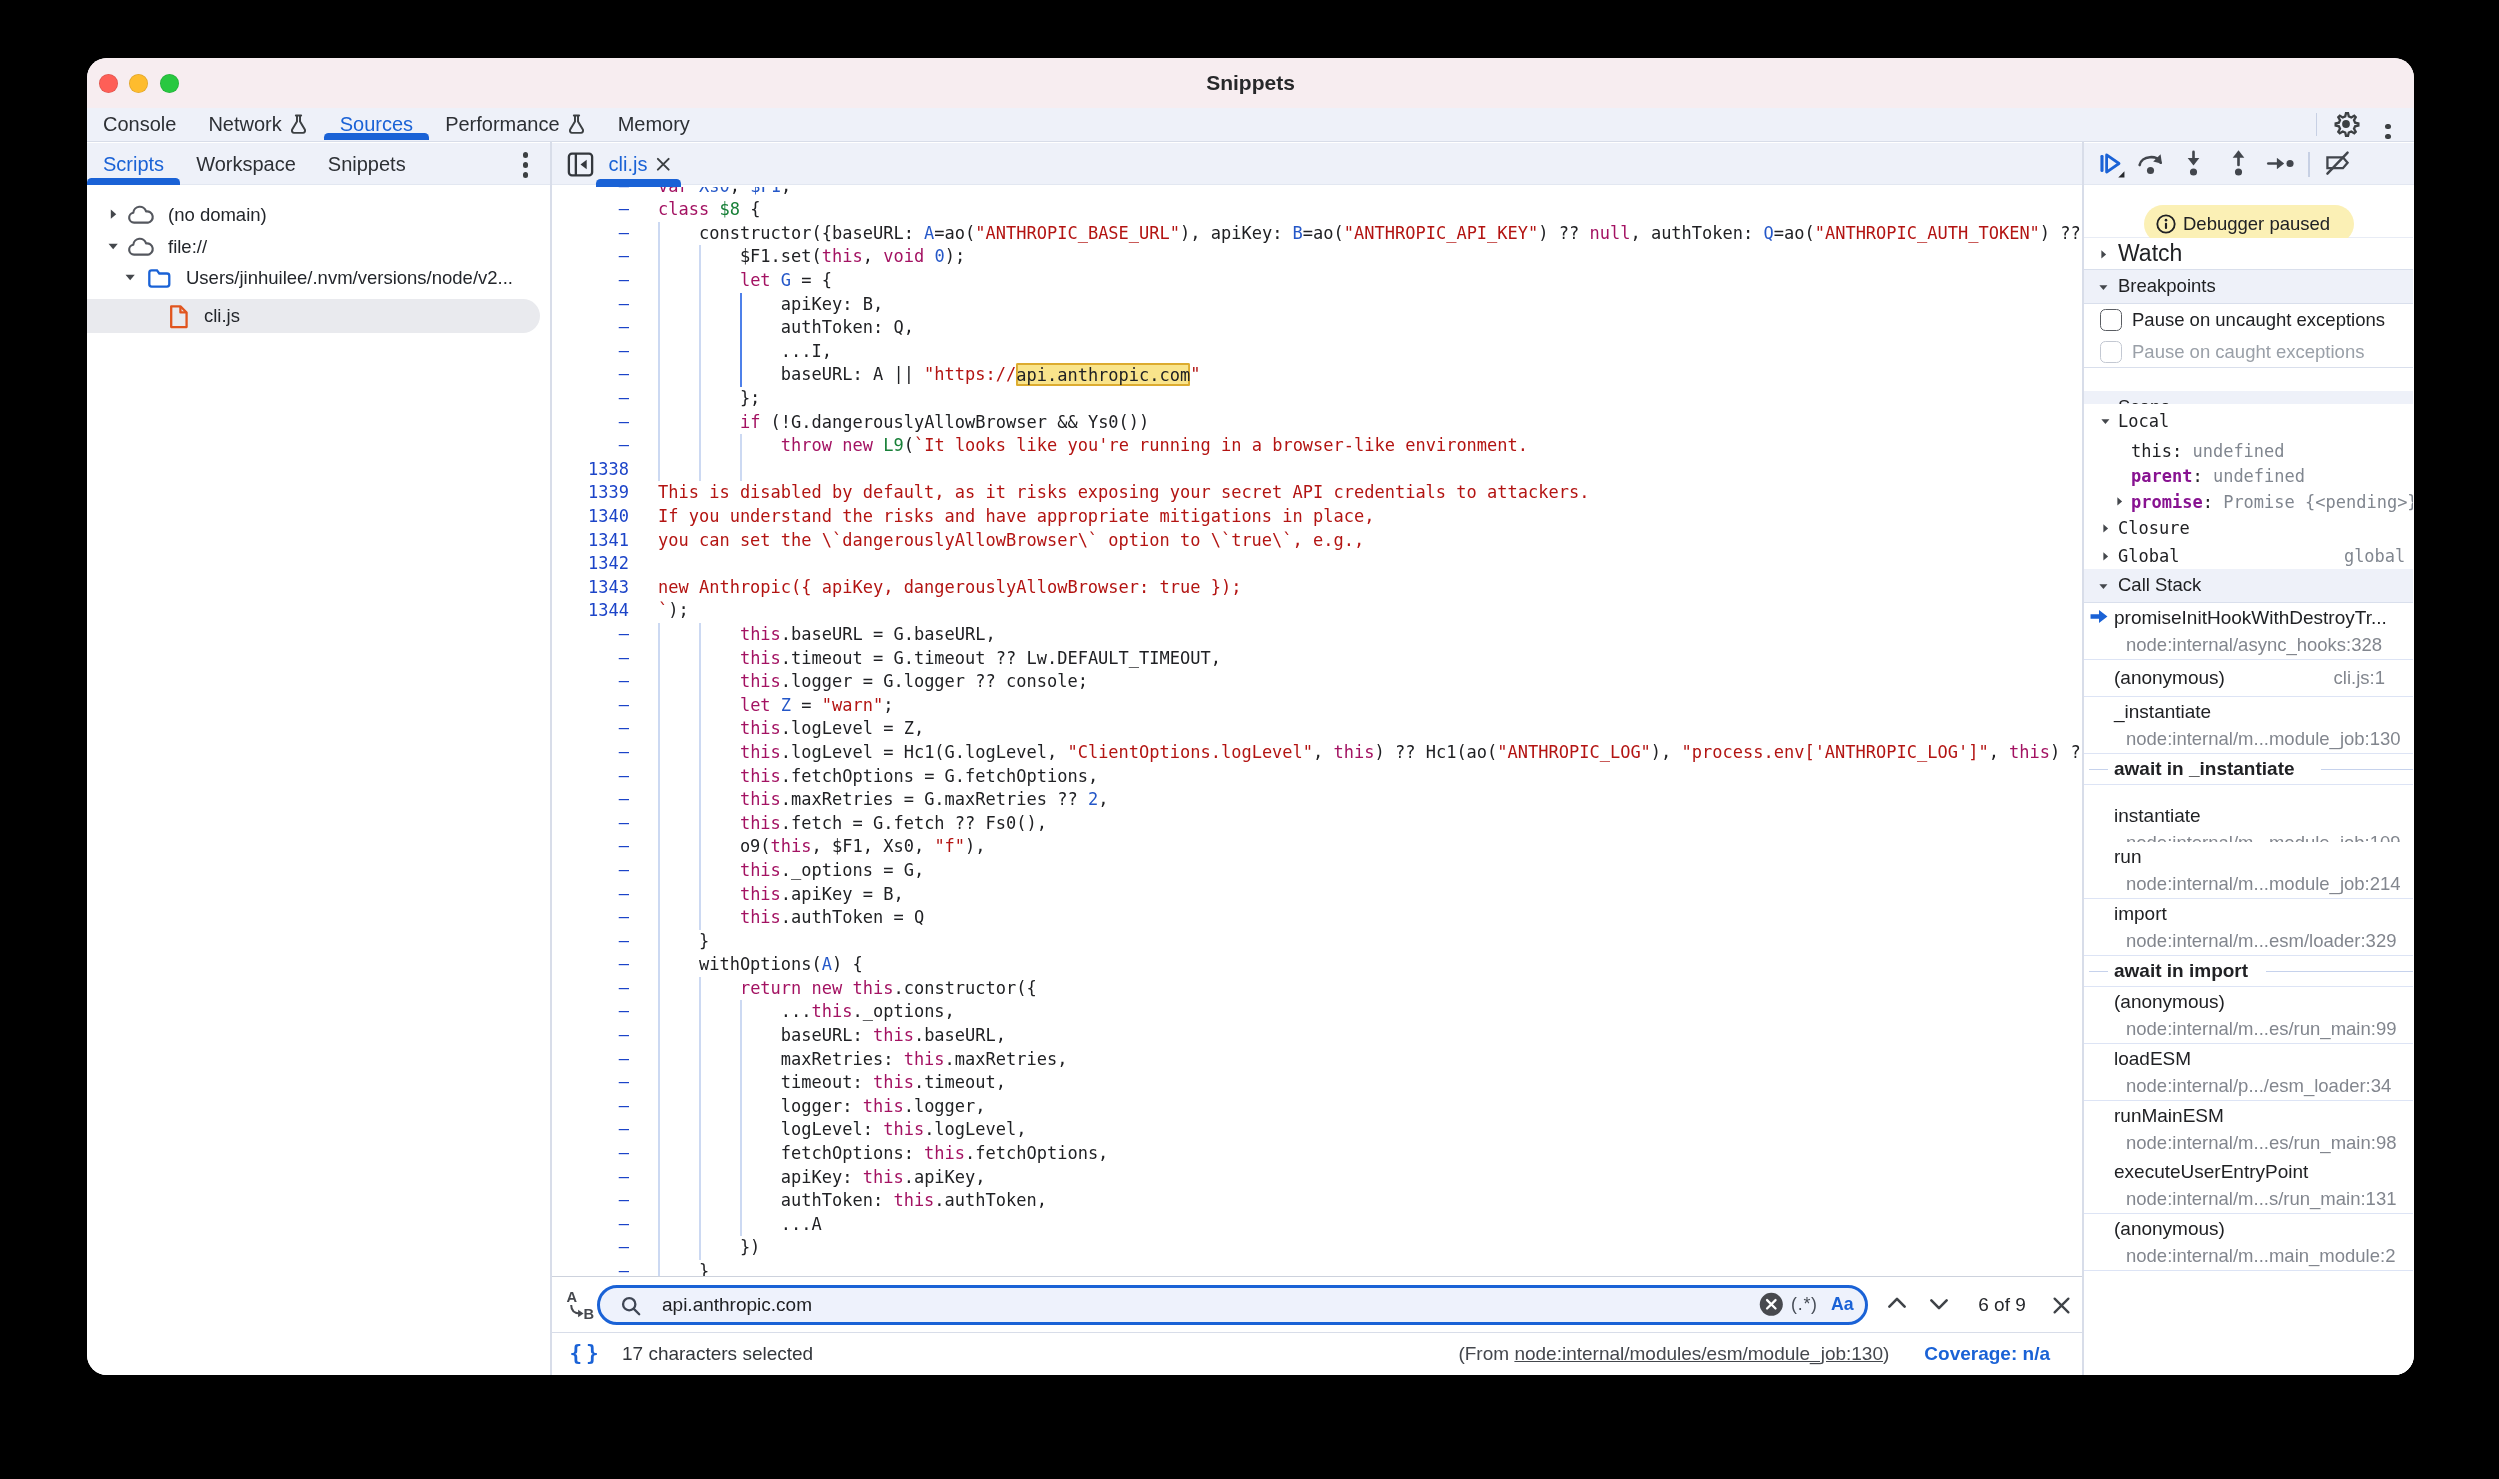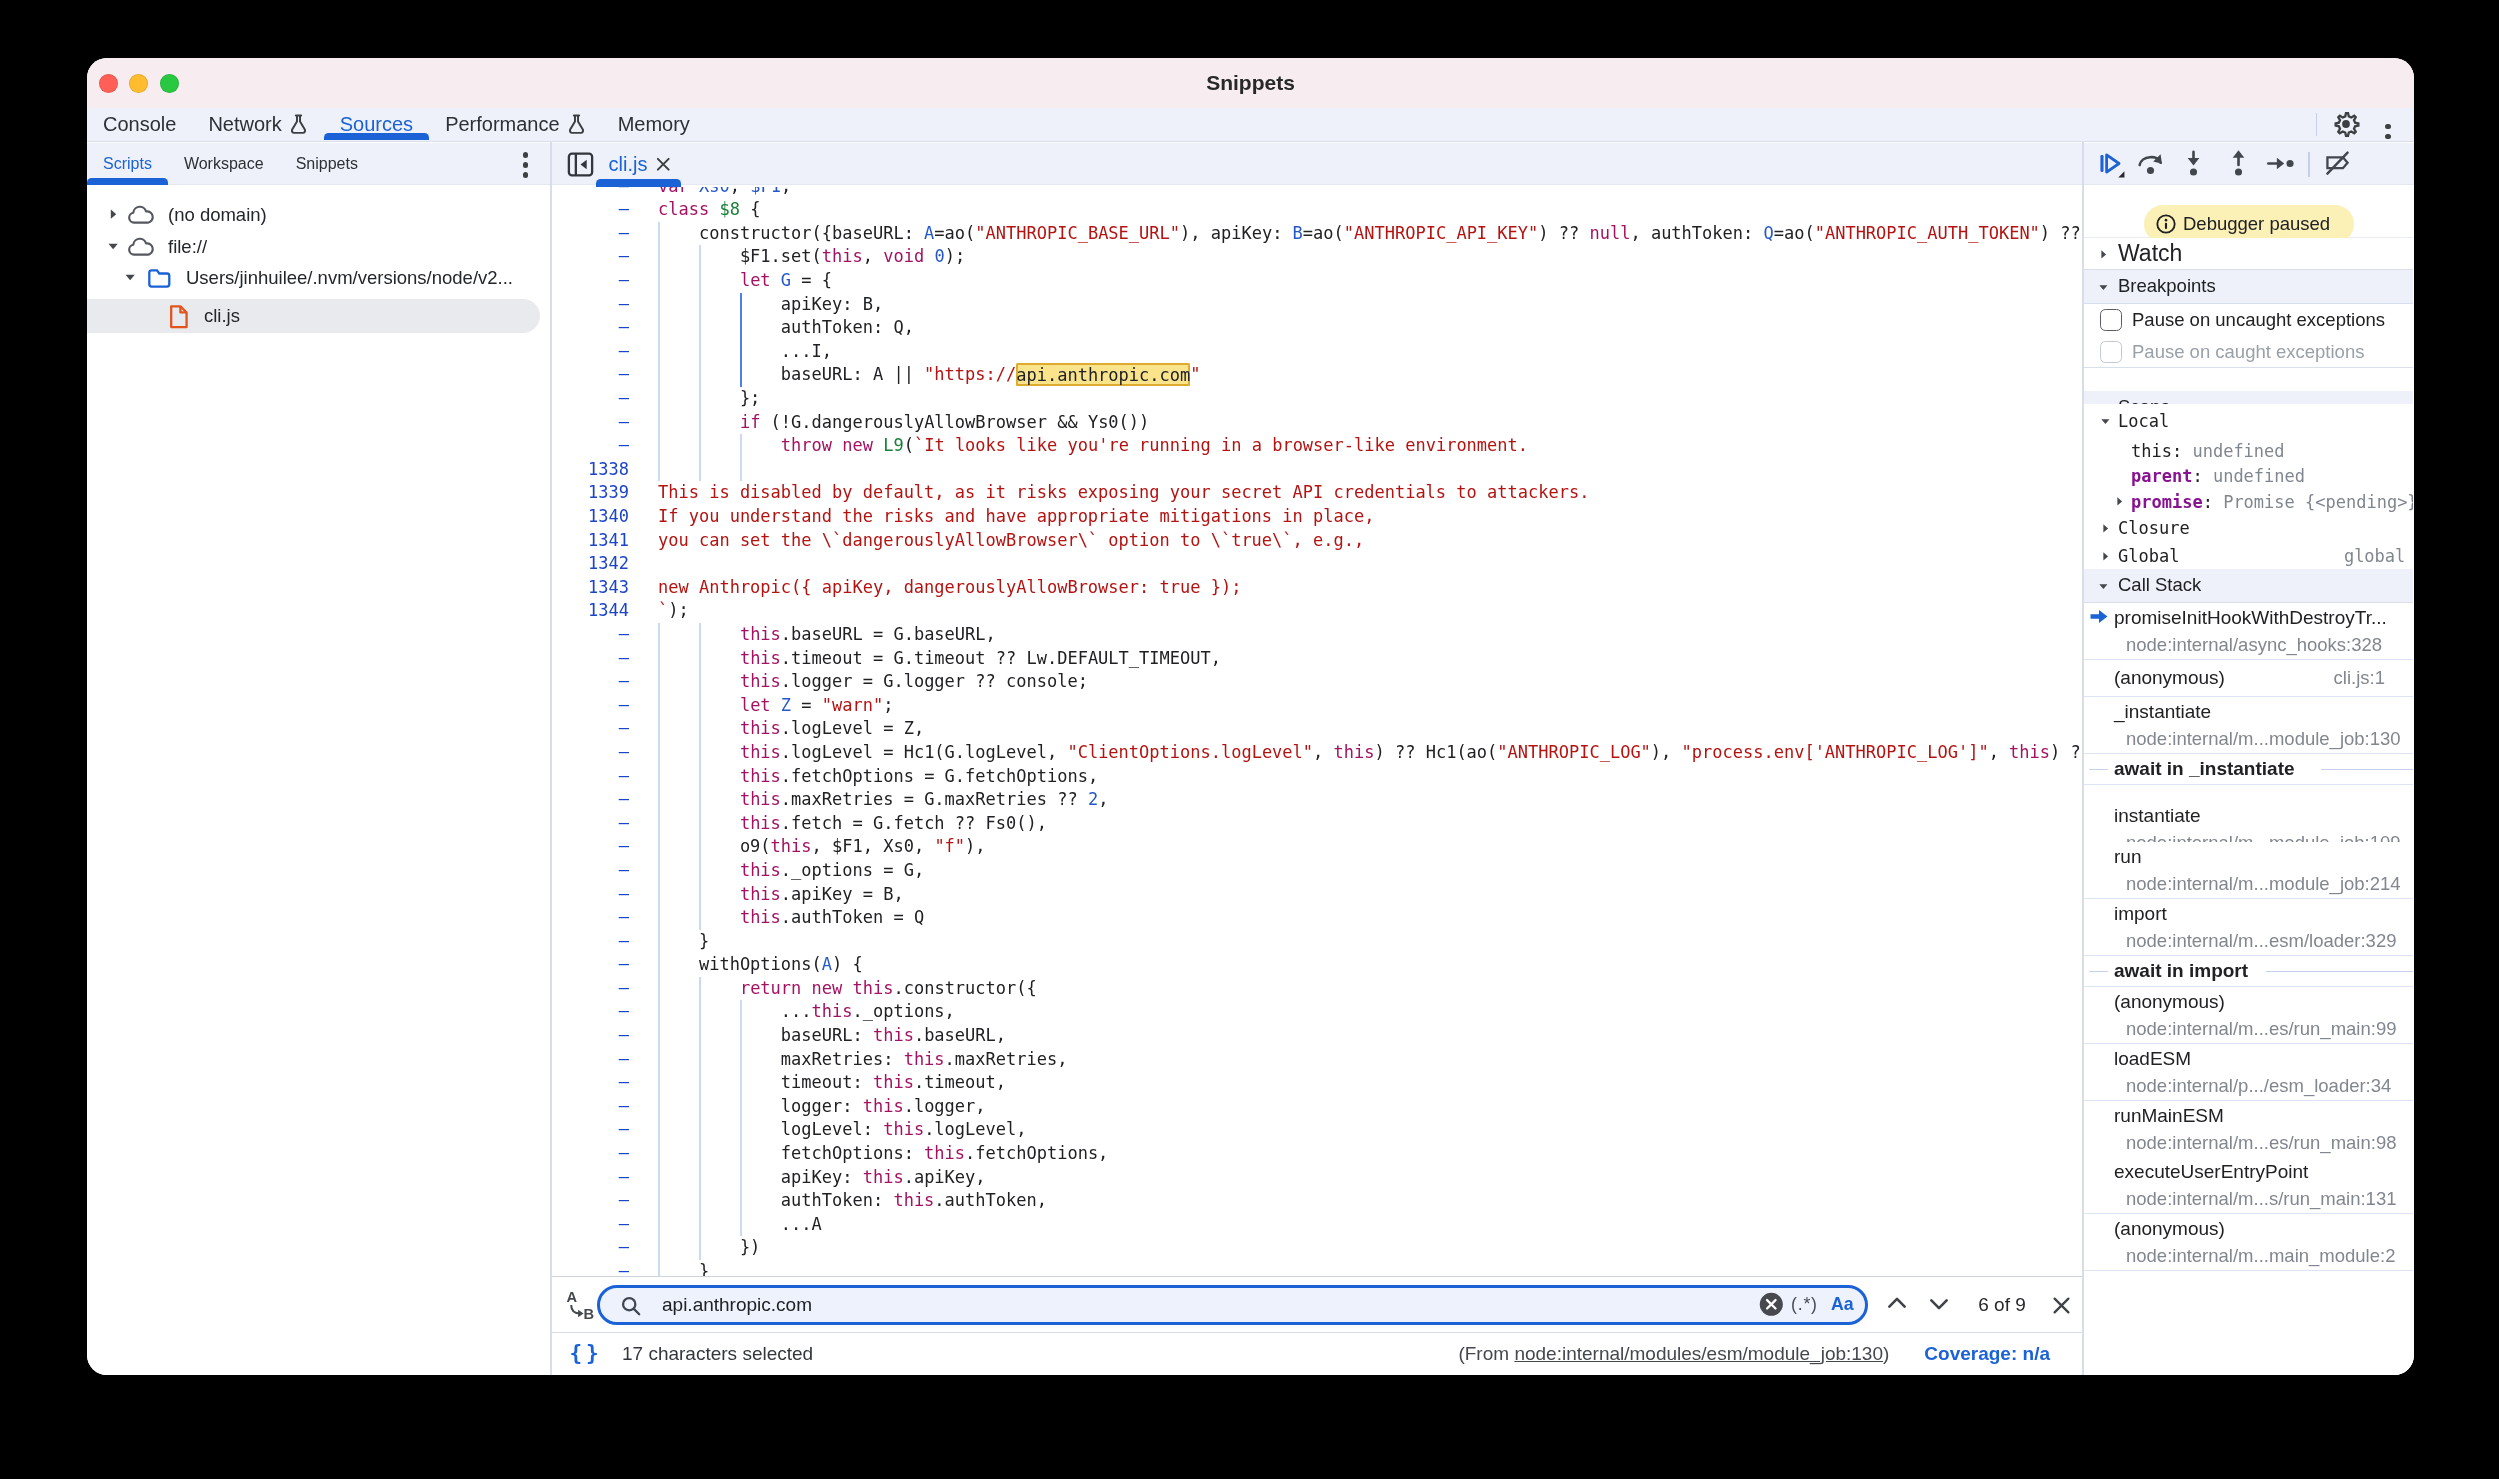--- a/index.html
+++ b/index.html
@@ -27,21 +27,21 @@
   .mtab.active .underline { position:absolute; left:0; right:0; bottom:0; height:7px; background:#1a62d6; border-radius:4.6px 4.6px 0 0; }
   .toolbar1-right { position:absolute; right:6.2px; top:0; height:32px; display:flex; align-items:center; }
   .vdiv-sm { width:1.5px; height:23px; background:#c7d0e4; margin:0 7.7px; }
 
   .toolbar2 { position:absolute; left:0; top:85px; width:100%; height:42px; background:#eef1f9; border-bottom:1.5px solid #e2e7f1; }
   .seg { position:absolute; top:0; height:42px; }
   .seg-side { left:0; width:463px; }
   .seg-edit { left:464px; width:1531px; }
   .seg-right { left:1996px; width:330px; }
   .side-tabs { position:absolute; left:0; top:0; height:100%; display:flex; }
-  .stab { position:relative; display:flex; align-items:center; padding:14px 16px; font-size:16px; color:#2d3035; }
+  .stab { position:relative; display:flex; align-items:center; padding:14px 16px; font-size:20px; color:#2d3035; }
   .stab.active { color:#1a62d6; }
   .stab.active .underline { position:absolute; left:0; right:0; bottom:0; height:7px; background:#1a62d6; border-radius:4.6px 4.6px 0 0; }
 
   .kebab { position:absolute; display:flex; flex-direction:column; gap:4.6px; align-items:center; }
   .kebab i { width:5.4px; height:5.4px; border-radius:50%; background:#3c4043; display:block; }
 
   .file-tab { position:absolute; left:43px; top:0; width:88px; height:100%; }
   .file-tab .underline { position:absolute; left:1.5px; right:1.5px; bottom:-1.5px; height:7.7px; background:#1a62d6; border-radius:4.6px 4.6px 0 0; }
   .file-tab .label { position:absolute; left:14.6px; top:0; height:42px; display:flex; align-items:center; font-size:20px; color:#1a62d6; }
   .file-tab .closex { position:absolute; right:9.2px; top:11.5px; width:18.5px; height:18.5px; }

